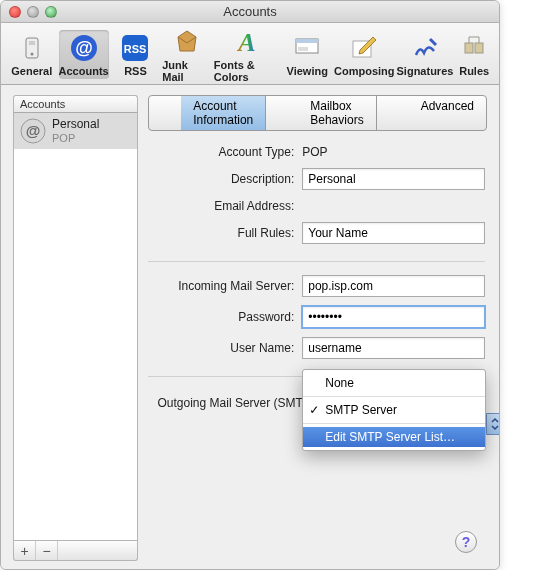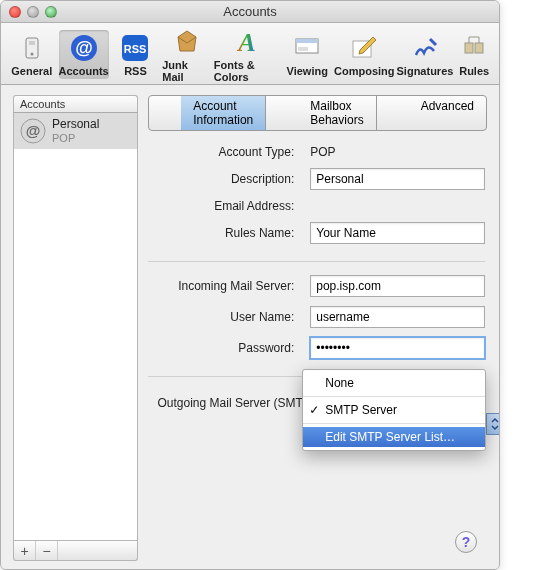--- a/index.html
+++ b/index.html
@@ -35,21 +35,21 @@
 .sb-btn { width: 22px; height: 100%; border-right: 1px solid #ccc; display: flex; align-items: center; justify-content: center; font-size: 14px; color: #555; cursor: default; }
 
 .main-col { flex: 1; display: flex; flex-direction: column; position: relative; }
 .tabbar { display: flex; justify-content: center; margin-bottom: 10px; }
 .segment { display: flex; border: 1px solid #9a9a9a; border-radius: 4px; overflow: hidden; background: linear-gradient(#fdfdfd,#e6e6e6); }
 .seg { padding: 3px 12px; font-size: 12px; border-right: 1px solid #9a9a9a; cursor: default; margin-left: 32px; }
 .seg:last-child { border-right: none; }
 .seg.active { background: linear-gradient(#c3dcf3,#94bde6); color: #000; }
 
 .form { display: flex; flex-direction: column; gap: 9px; padding: 4px 2px 0 0; }
-.frow { display: flex; align-items: center; gap: 16px; }
+.frow { display: flex; align-items: center; gap: 8px; }
 .flabel { width: 146px; text-align: right; font-size: 12px; color: #222; }
 .fval { flex: 1; font-size: 12px; color: #222; }
 .finput { flex: 1; height: 22px; border: 1px solid #aaa; background: #fff; padding: 2px 5px; font-size: 12px; font-family: inherit; box-shadow: inset 0 1px 2px rgba(0,0,0,0.08); }
 .finput.focused { outline: 2px solid #7baee8; outline-offset: -1px; border-color: #7baee8; }
 .hr { border: none; border-top: 1px solid #d0d0d0; margin: 8px 0 4px; }
 
 .dropdown { position: absolute; left: 154px; top: 274px; width: 184px; background: #fff; border: 1px solid #aaa; border-radius: 3px; box-shadow: 0 6px 18px rgba(0,0,0,0.3); z-index: 10; padding: 3px 0; }
 .ddopt { padding: 3px 4px 3px 22px; font-size: 12px; position: relative; cursor: default; }
 .ddopt.checked::before { content: "✓"; position: absolute; left: 6px; top: 3px; font-size: 12px; }
 .ddopt.highlight { background: linear-gradient(#5a94e6,#3d72cf); color: #fff; }
@@ -206,35 +206,35 @@
           <div class="fval">POP</div>
         </div>
         <div class="frow">
           <div class="flabel">Description:</div>
           <input class="finput" value="Personal" style="">
         </div>
         <div class="frow">
           <div class="flabel">Email Address:</div>
         </div>
         <div class="frow">
-          <div class="flabel">Rules Name:</div>
+          <div class="flabel">Full Rules:</div>
           <input class="finput" value="Your Name" style="">
         </div>
         <hr class="hr">
         <div class="frow">
           <div class="flabel">Incoming Mail Server:</div>
           <input class="finput" value="pop.isp.com" style="">
         </div>
         <div class="frow">
+          <div class="flabel">Password:</div>
+          <input class="finput focused" type="text" value="••••••••" style="">
+        </div>
+        <div class="frow">
           <div class="flabel">User Name:</div>
           <input class="finput" value="username" style="">
-        </div>
-        <div class="frow">
-          <div class="flabel">Password:</div>
-          <input class="finput focused" type="text" value="••••••••" style="">
         </div>
         <hr class="hr">
         <div class="frow" style="margin-top:6px">
           <div class="flabel" style="width:170px">Outgoing Mail Server (SMTP):</div>
         </div>
       </div>
 
       <div class="popup-end">
         <svg width="10" height="14" viewBox="0 0 10 14">
             <path d="M2 5 L5 2 L8 5 M2 9 L5 12 L8 9" fill="none" stroke="#2a4f8a" stroke-width="1.5"></path>

